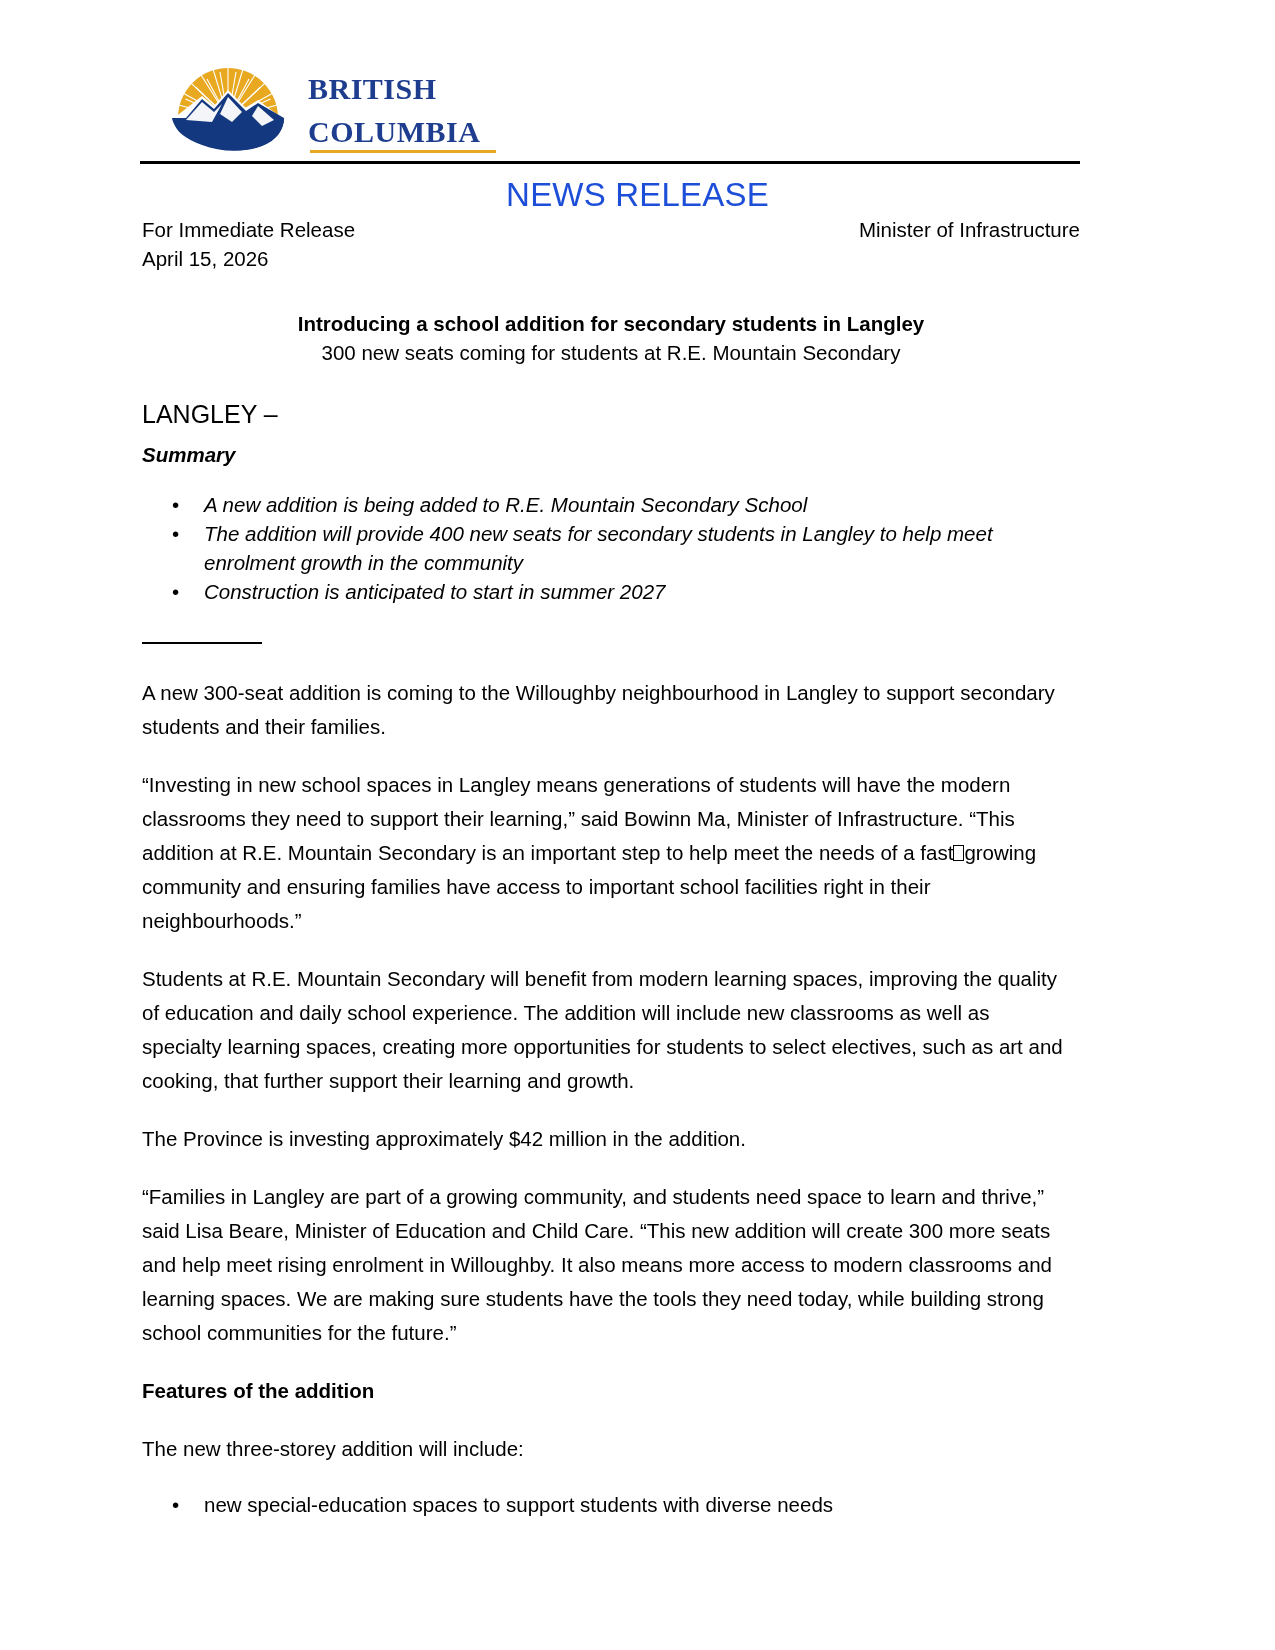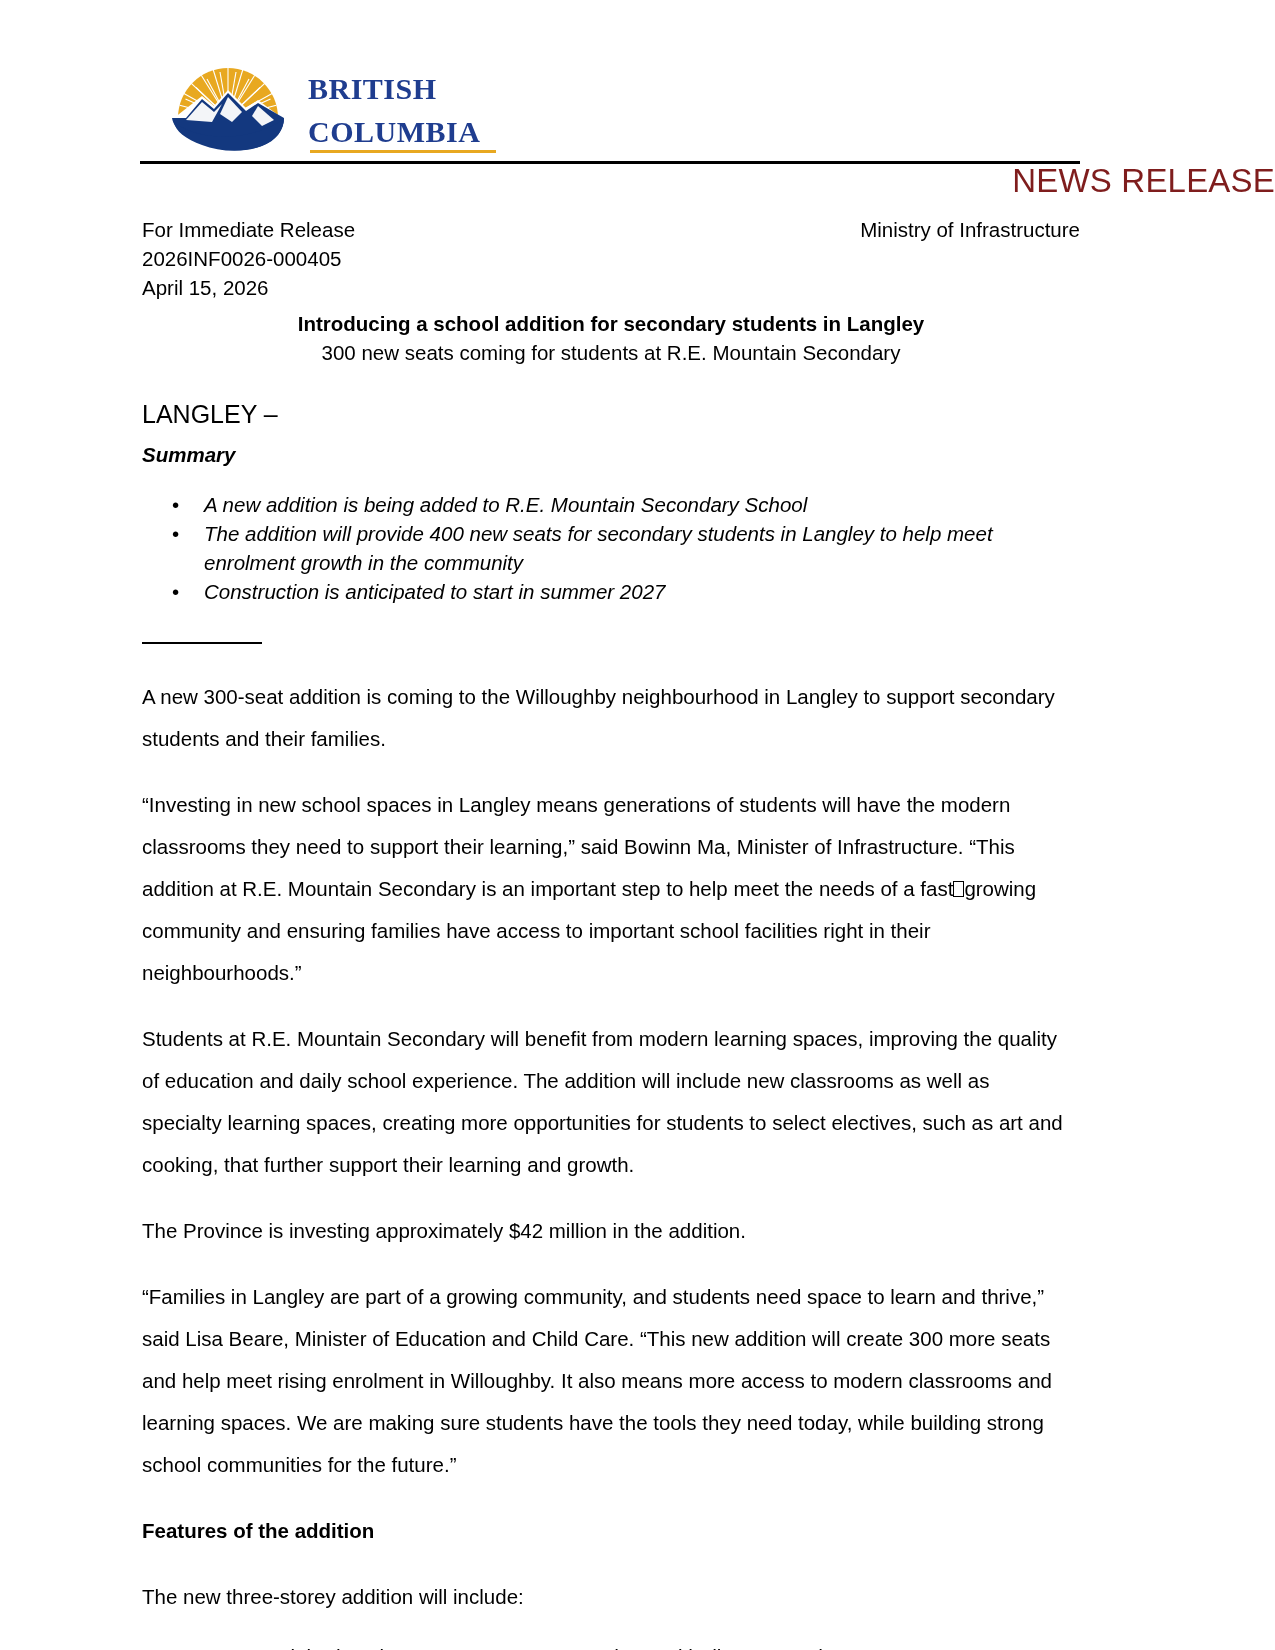--- a/index.html
+++ b/index.html
@@ -76,28 +76,28 @@
     top: 103px;
     width: 940px;
     height: 0;
     border-top: 3px solid #000;
   }
 
   
   .nr-title {
     position: absolute;
     left: 0;
-    top: 162px;
+    top: 176px;
     width: 1275px;
-    text-align: right;
+    text-align: center;
     font-family: "Liberation Sans", sans-serif;
     font-size: 33px;
     font-weight: 400;
     letter-spacing: 0.2px;
-    color: #7f1d1d;
+    color: #1d4ed8;
   }
 
   
   .meta {
     position: absolute;
     left: 142px;
     top: 215px;
     width: 938px;
   }
   .meta-row {
@@ -190,21 +190,21 @@
   
   .body {
     position: absolute;
     left: 142px;
     top: 676px;
     width: 932px;
   }
   .body p {
     margin: 0 0 24px 0;
     font-size: 20.5px;
-    line-height: 42px;
+    line-height: 34px;
     color: #000;
   }
   .body p.sec-head {
     font-weight: 700;
     margin-bottom: 24px;
   }
   .body ul.feature-list {
     margin: 0;
     padding: 0;
     list-style: none;
@@ -291,23 +291,22 @@
     </div>
 
     <div class="masthead-rule"></div>
   </div>
 
   <div class="nr-title">NEWS RELEASE</div>
 
   <div class="meta">
     <div class="meta-row">
       <span>For Immediate Release</span>
-      <span class="meta-right">Ministry of Infrastructure</span>
+      <span class="meta-right">Minister of Infrastructure</span>
     </div>
-    <div class="meta-row">2026INF0026-000405</div>
     <div class="meta-row">April 15, 2026</div>
   </div>
 
   <div class="headline">Introducing a school addition for secondary students in Langley</div>
   <div class="subhead">300 new seats coming for students at R.E. Mountain Secondary</div>
 
   <div class="dateline">LANGLEY –</div>
 
   <div class="summary-heading">Summary</div>
   <ul class="summary-list">

